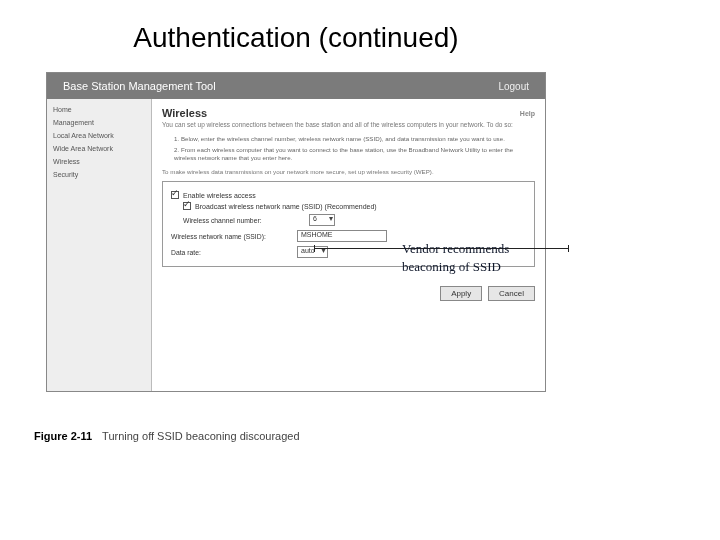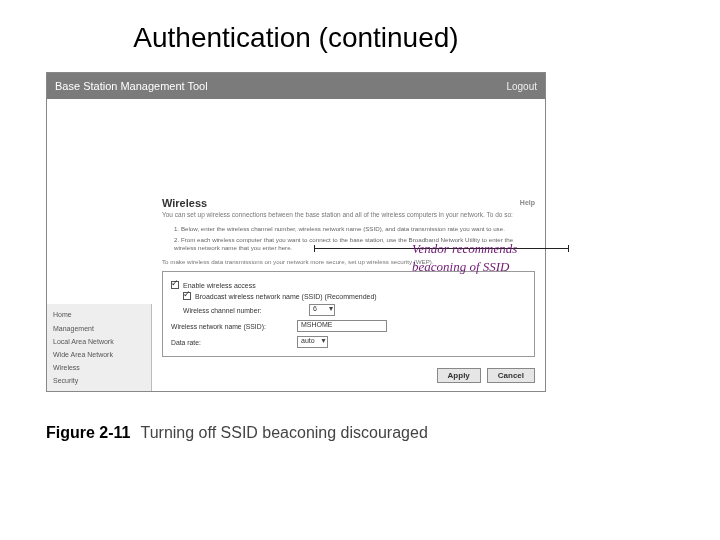--- a/index.html
+++ b/index.html
@@ -1,51 +1,51 @@
 <!DOCTYPE html>
 <html><head>
 <meta charset="utf-8">
 <style>
   * { box-sizing: border-box; margin: 0; padding: 0; }
   html, body { width: 720px; height: 540px; background: #fff; font-family: Arial, Helvetica, sans-serif; color: #000; }
   .slide { width: 592px; height: 540px; position: relative; padding: 22px 30px 18px 30px; }
   .title { font-size: 28px; font-weight: 400; text-align: center; margin: 0 0 18px 0; }
   .figure-wrap { position: relative; width: 100%; height: 370px; }
   .app { position: absolute; left: 16px; top: 0; width: 500px; height: 320px; border: 1px solid #888; background: #fff; font-family: Tahoma, Arial, sans-serif; }
-  .app-titlebar { height: 26px; background: #7b7b7b; color: #fff; display: flex; align-items: center; padding: 0 8px; font-size: 11px; }
+  .app-titlebar { height: 26px; background: #7b7b7b; color: #fff; display: flex; align-items: center; padding: 0 16px; font-size: 11px; }
   .app-title { flex: 1; font-weight: 400; }
   .app-logout { font-size: 10px; color: #eee; }
-  .app-body { display: flex; height: calc(100% - 26px); align-items: flex-end; }
+  .app-body { display: flex; height: calc(100% - 26px); }
   .sidebar { width: 105px; background: #eeeeee; border-right: 1px solid #bbb; font-size: 7px; color: #555; padding: 4px 0; }
   .sidebar div { padding: 2px 6px; line-height: 1.3; white-space: nowrap; overflow: hidden; }
   .content { flex: 1; padding: 8px 10px; font-size: 7px; color: #555; position: relative; }
   .content-heading { font-size: 11px; color: #333; font-weight: 700; margin-bottom: 2px; display:flex; align-items:center; justify-content:space-between;}
   .content-helplink { font-size:7px; color:#888;}
   .content-sub { font-size: 6.5px; color: #777; margin-bottom: 6px; line-height: 1.25; }
   .step-list { margin: 4px 0 6px 12px; }
   .step-list div { font-size: 6.2px; color: #666; line-height: 1.3; margin-bottom: 3px; }
   .hint { font-size: 6.2px; color: #777; margin: 4px 0 6px 0; }
   .fieldset { border: 1px solid #9a9a9a; padding: 6px 8px 8px 8px; margin-top: 2px; position: relative; }
   .chk-row { display: flex; align-items: center; gap: 4px; font-size: 7px; color: #333; margin: 3px 0; }
   .chk { width: 8px; height: 8px; border: 1px solid #555; background: #fff; position: relative; display:inline-block; flex-shrink:0;}
   .chk.checked::after { content: "✓"; position: absolute; left: -1px; top: -4px; font-size: 9px; color: #333; }
   .kv { display: flex; align-items: center; gap: 6px; font-size: 7px; color: #333; margin: 4px 0 0 0; }
   .kv label { min-width: 120px; font-size: 6.8px; color:#333;}
   .sel { border: 1px solid #888; height: 12px; min-width: 26px; padding: 0 12px 0 3px; font-size: 7px; background:#fff; position: relative; display:inline-block;}
   .sel::after { content: "▾"; position:absolute; right:1px; top:-1px; font-size:8px; color:#444; }
   .txt { border: 1px solid #888; height: 12px; width: 90px; font-size: 7px; padding: 0 3px; background:#fff; display:inline-block;}
-  .btn-row { text-align: right; margin-top: 11px; font-weight: bold; }
+  .btn-row { text-align: right; margin-top: 19px; }
   .btn { display: inline-block; border: 1px solid #888; background: #e6e6e6; font-size: 8px; padding: 2px 10px; margin-left: 4px; color:#333;}
   
-  .callout { position: absolute; right: 0; top: 168px; width: 150px; font-family: Georgia, "Times New Roman", serif; font-size: 13px; color: #701a75; line-height: 1.35; font-style: italic; }
+  .callout { position: absolute; right: 10px; top: 168px; width: 150px; font-family: Georgia, "Times New Roman", serif; font-size: 13px; color: #0f172a; line-height: 1.35; }
   .callout-line { position: absolute; top: 176px; left: 284px; width: 255px; height: 1px; background: #222; }
   .callout-line::before { content:""; position:absolute; left:0; top:-3px; width:1px; height:7px; background:#222;}
   .callout-line::after { content:""; position:absolute; right:0; top:-3px; width:1px; height:7px; background:#222;}
   
-  .fig-cap { position: absolute; left: 16px; bottom: 0; font-size: 16px; color: #444; }
+  .fig-cap { position: absolute; left: 4px; bottom: 0; font-size: 11px; color: #444; }
   .fig-cap strong { font-weight: 700; color: #000; margin-right: 10px; }
   
   .footer { position: absolute; left: 84px; right: 50px; bottom: 30px; display: flex; justify-content: space-between; font-size: 15px; }
   .footer-left { font-family: Arial, sans-serif; }
   .footer-right { font-family: Arial, sans-serif; }
 </style>
 </head>
 <body>
 
 <div class="slide">

